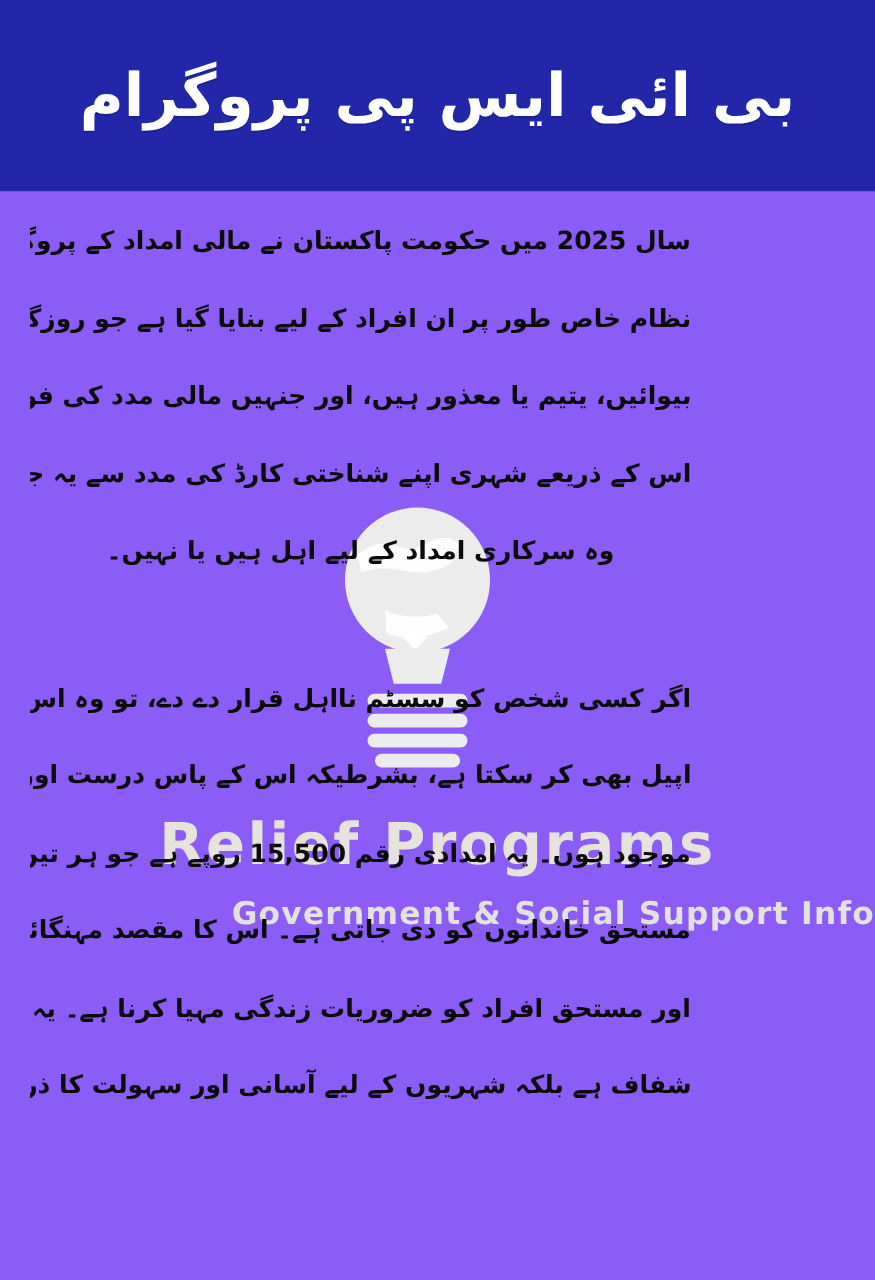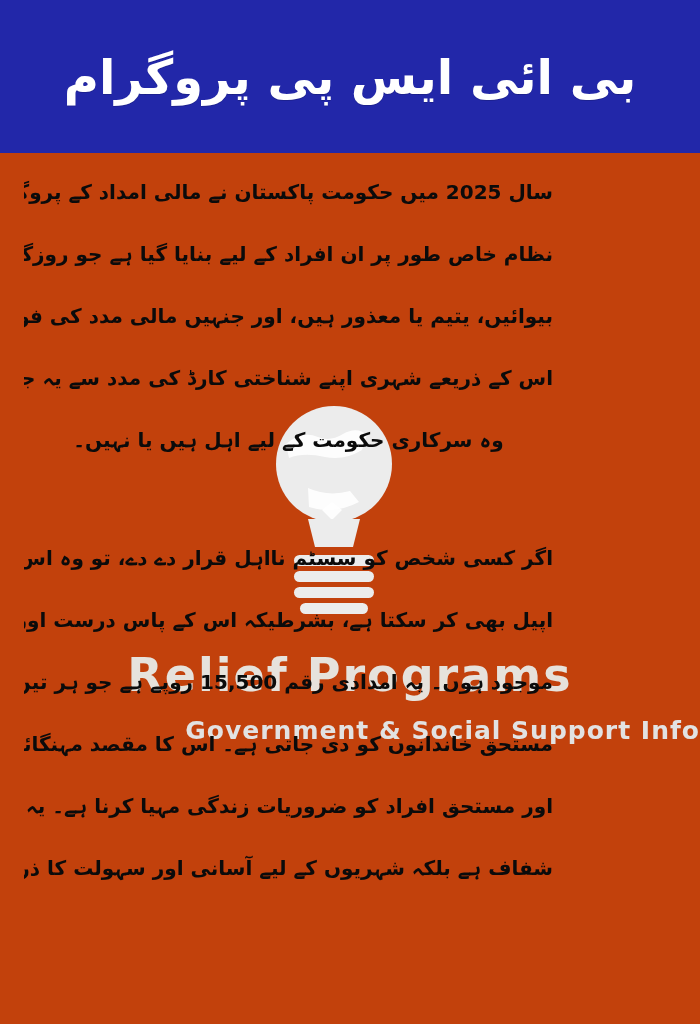--- a/index.html
+++ b/index.html
@@ -2,21 +2,21 @@
 <html lang="ur"><head>
 <meta charset="utf-8">
 <style>
   * { margin: 0; padding: 0; box-sizing: border-box; }
   body { background: #888; font-family: "DejaVu Sans", sans-serif; }
   .page {
     position: relative;
     width: 700px;
     height: 1024px;
     margin: 0 auto;
-    background: #c2410c;
+    background: #8b5cf6;
     overflow: hidden;
   }
   
   .header {
     position: absolute;
     top: 0; left: 0;
     width: 700px;
     height: 153px;
     background: #2227a9;
     display: flex;
@@ -122,21 +122,21 @@
     </svg>
     <div class="wm-brand">Relief Programs</div>
     <div class="wm-tagline">Government &amp; Social Support Info</div>
   </div>
 
   <div class="article">
     <div class="line">سال 2025 میں حکومت پاکستان نے مالی امداد کے پروگراموں کو</div>
     <div class="line">نظام خاص طور پر ان افراد کے لیے بنایا گیا ہے جو روزگار سے محروم،</div>
     <div class="line">بیوائیں، یتیم یا معذور ہیں، اور جنہیں مالی مدد کی فوری ضرورت ہے۔</div>
     <div class="line">اس کے ذریعے شہری اپنے شناختی کارڈ کی مدد سے یہ جان سکتے ہیں کہ</div>
-    <div class="line center">وہ سرکاری حکومت کے لیے اہل ہیں یا نہیں۔</div>
+    <div class="line center">وہ سرکاری امداد کے لیے اہل ہیں یا نہیں۔</div>
     <div class="line para-gap">اگر کسی شخص کو سسٹم نااہل قرار دے دے، تو وہ اس فیصلے کے خلاف</div>
     <div class="line">اپیل بھی کر سکتا ہے، بشرطیکہ اس کے پاس درست اور تازہ معلومات</div>
     <div class="line">موجود ہوں۔ یہ امدادی رقم 15,500 روپے ہے جو ہر تین ماہ بعد</div>
     <div class="line">مستحق خاندانوں کو دی جاتی ہے۔ اس کا مقصد مہنگائی کے دباؤ کو کم کرنا</div>
     <div class="line">اور مستحق افراد کو ضروریات زندگی مہیا کرنا ہے۔ یہ نظام نہ صرف</div>
     <div class="line">شفاف ہے بلکہ شہریوں کے لیے آسانی اور سہولت کا ذریعہ بھی بن چکا</div>
   </div>
 
 </div>
 

